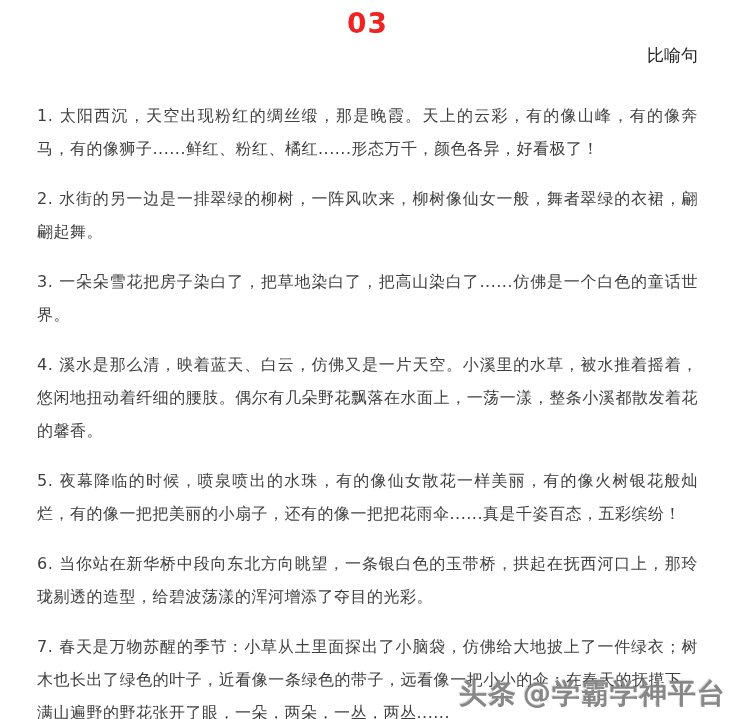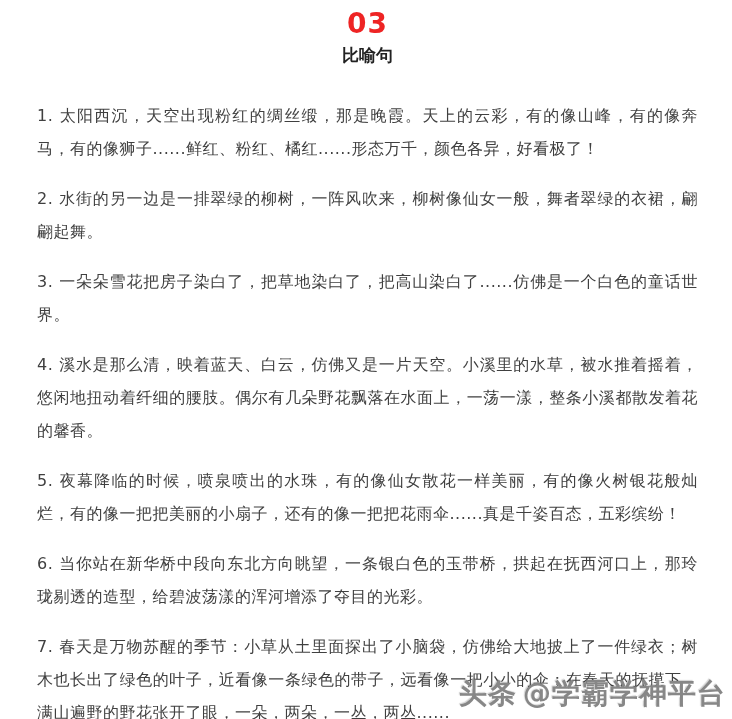--- a/index.html
+++ b/index.html
@@ -18,24 +18,24 @@
     text-align: center;
     color: #ee2424;
     font-size: 28px;
     font-weight: bold;
     line-height: 1.0;
     margin-top: 4px;
     margin-bottom: 8px;
     letter-spacing: 1px;
   }
   .page-title {
-    text-align: center;
+    text-align: right;
     color: #222222;
     font-size: 17px;
-    font-weight: bold;
+    font-weight: normal;
     line-height: 1.1;
     margin-bottom: 34px;
   }
   .sentence {
     color: #404040;
     font-size: 16px;
     line-height: 33px;
     margin-bottom: 17px;
     text-align: justify;
     letter-spacing: 0.5px;

